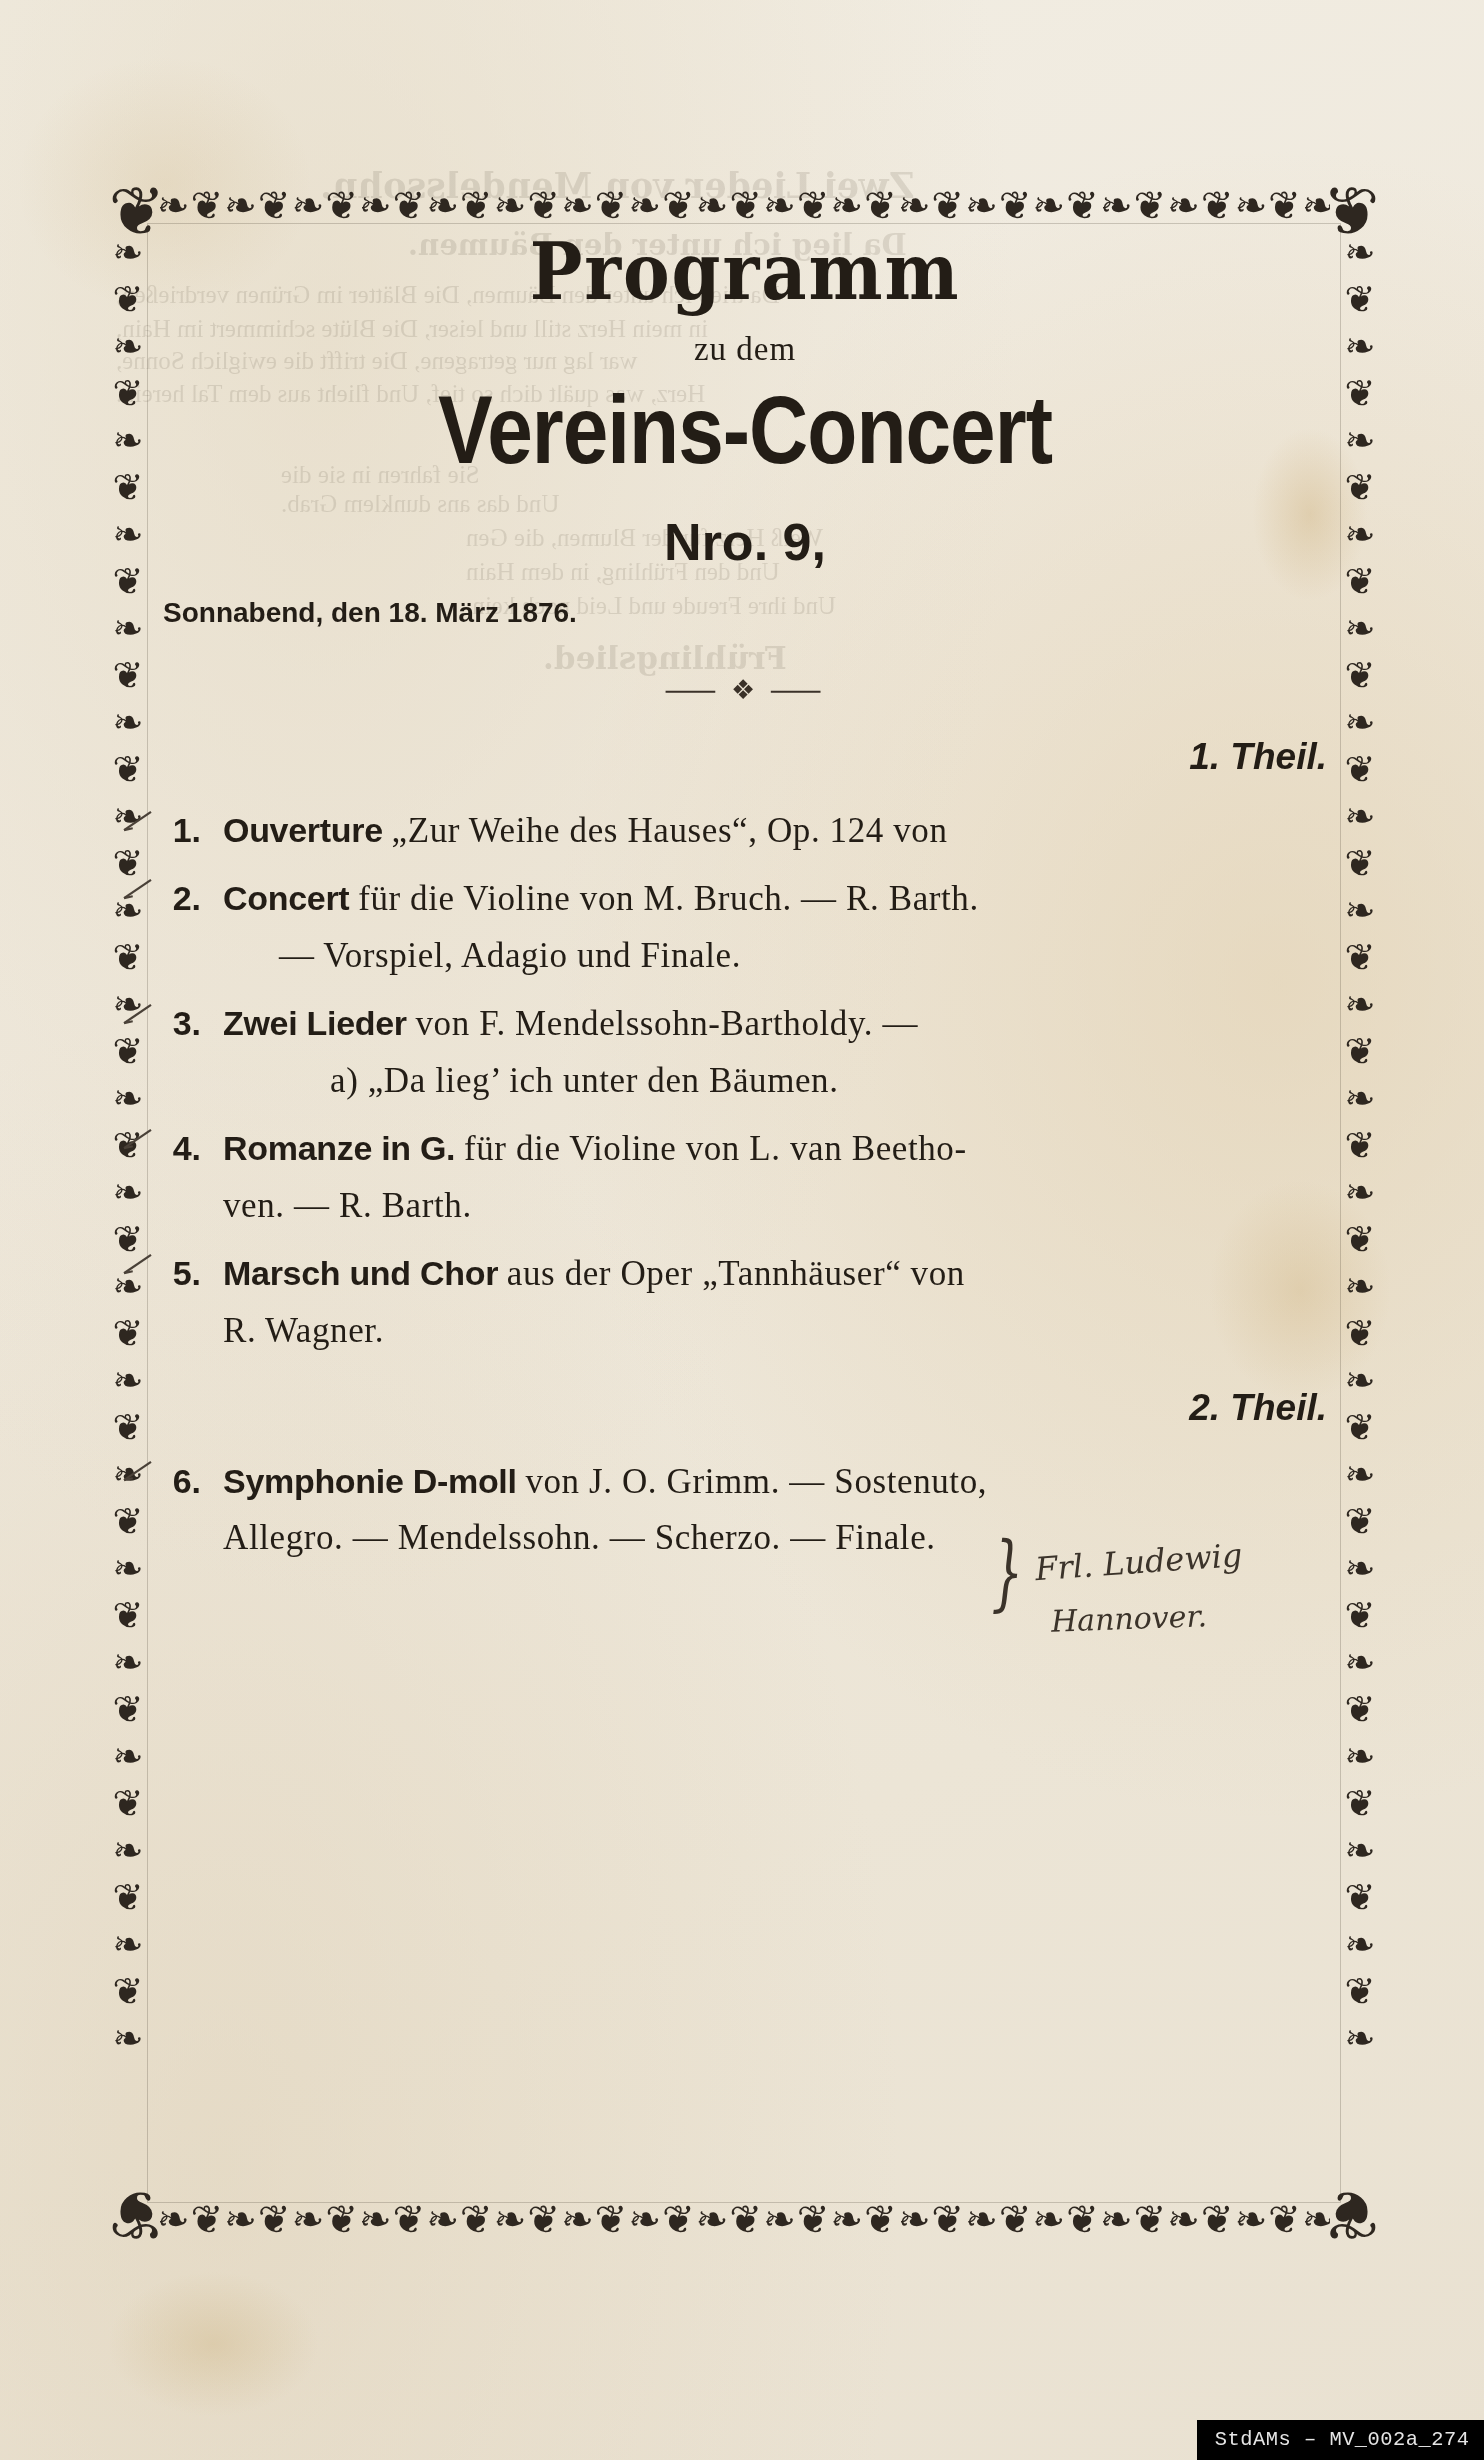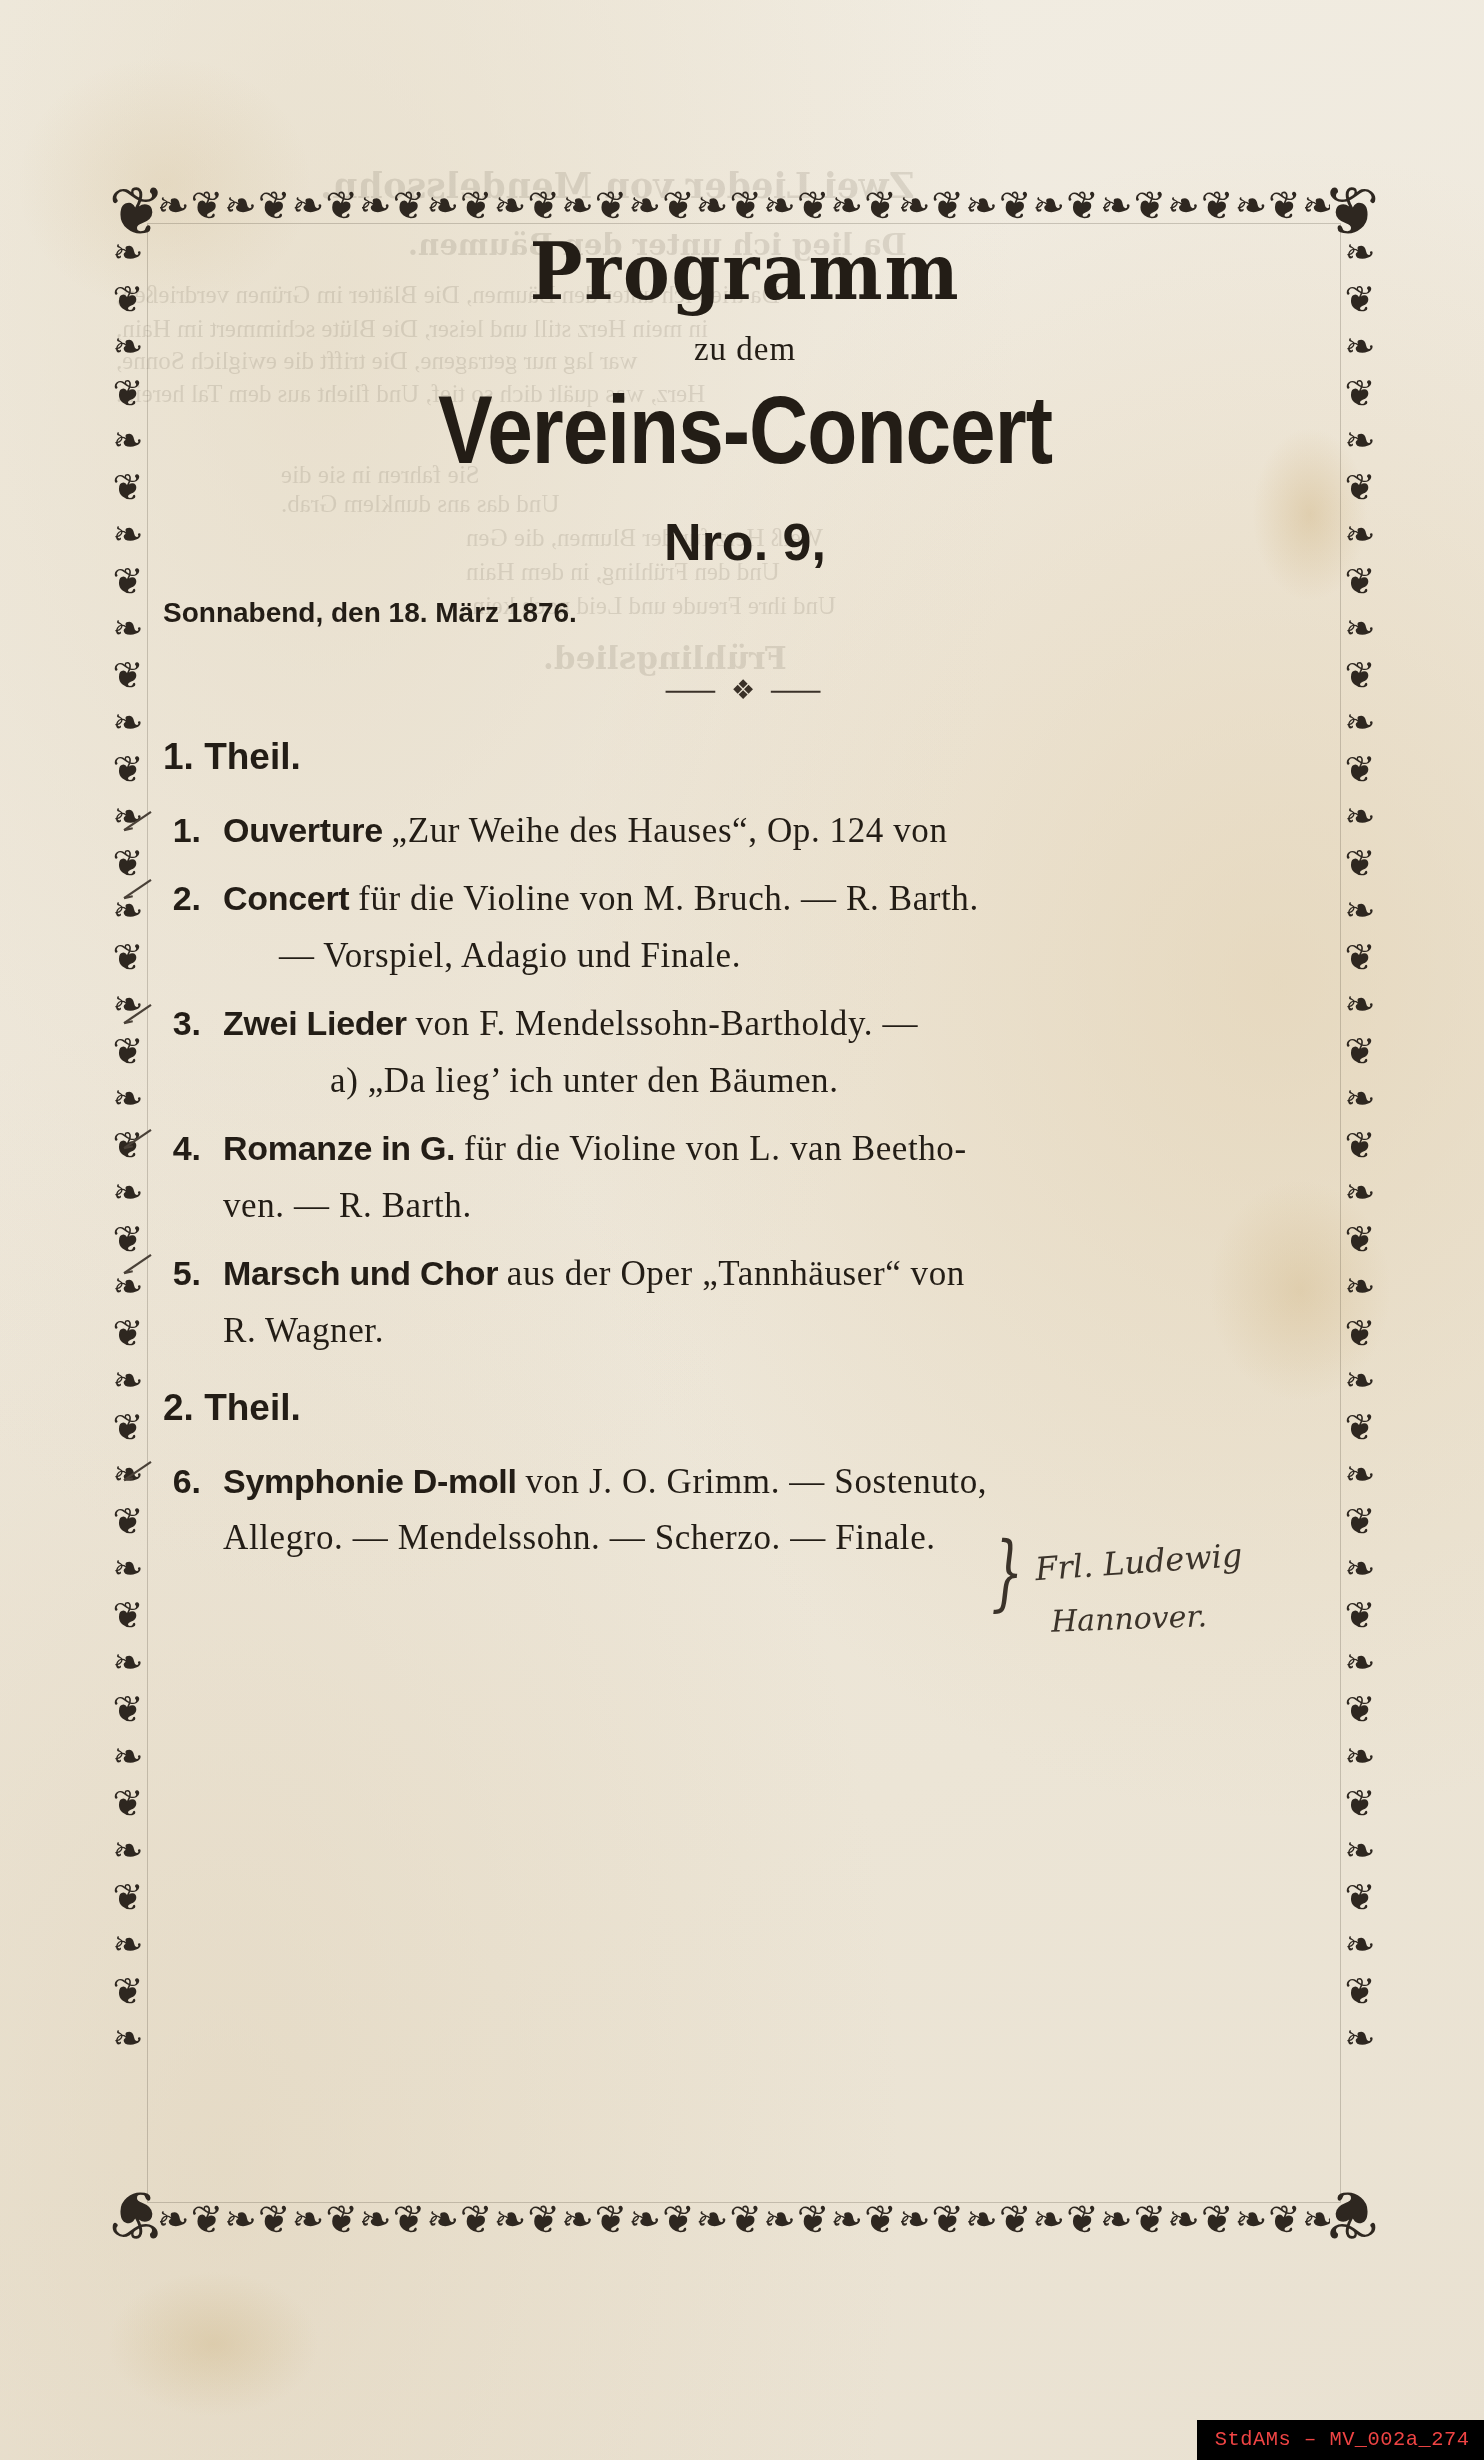--- a/index.html
+++ b/index.html
@@ -158,25 +158,26 @@
     margin: 25px 0 7.8px 0;
   }
   .divider {
     text-align: center;
     font-size: 27px;
     letter-spacing: 3.9px;
     color: #3a3128;
     margin: 41px 0 29px 0;
   }
   .theil {
-    text-align: left;
+    text-align: right;
     font-family: "Liberation Sans", sans-serif;
     font-weight: bold;
     font-size: 37px;
     margin: 27px 0 25px 0;
+    font-style: italic;
   }
 
   ol.program {
     list-style: none;
     margin: 0;
     padding: 0;
   }
   li.item {
     position: relative;
     font-size: 35px;
@@ -257,21 +258,21 @@
     line-height: 83px;
     transform: scaleX(0.6);
   }
 
   
   #idstrip {
     position: absolute;
     right: 0;
     bottom: 0;
     background: #000000;
-    color: #ef4444;
+    color: #e5e5e5;
     font-family: "Liberation Mono", monospace;
     font-size: 20.4px;
     letter-spacing: 0.5px;
     padding: 8.7px 15.5px 9.7px 17.5px;
   }
 </style>
 </head>
 <body>
 
 <div id="page">

